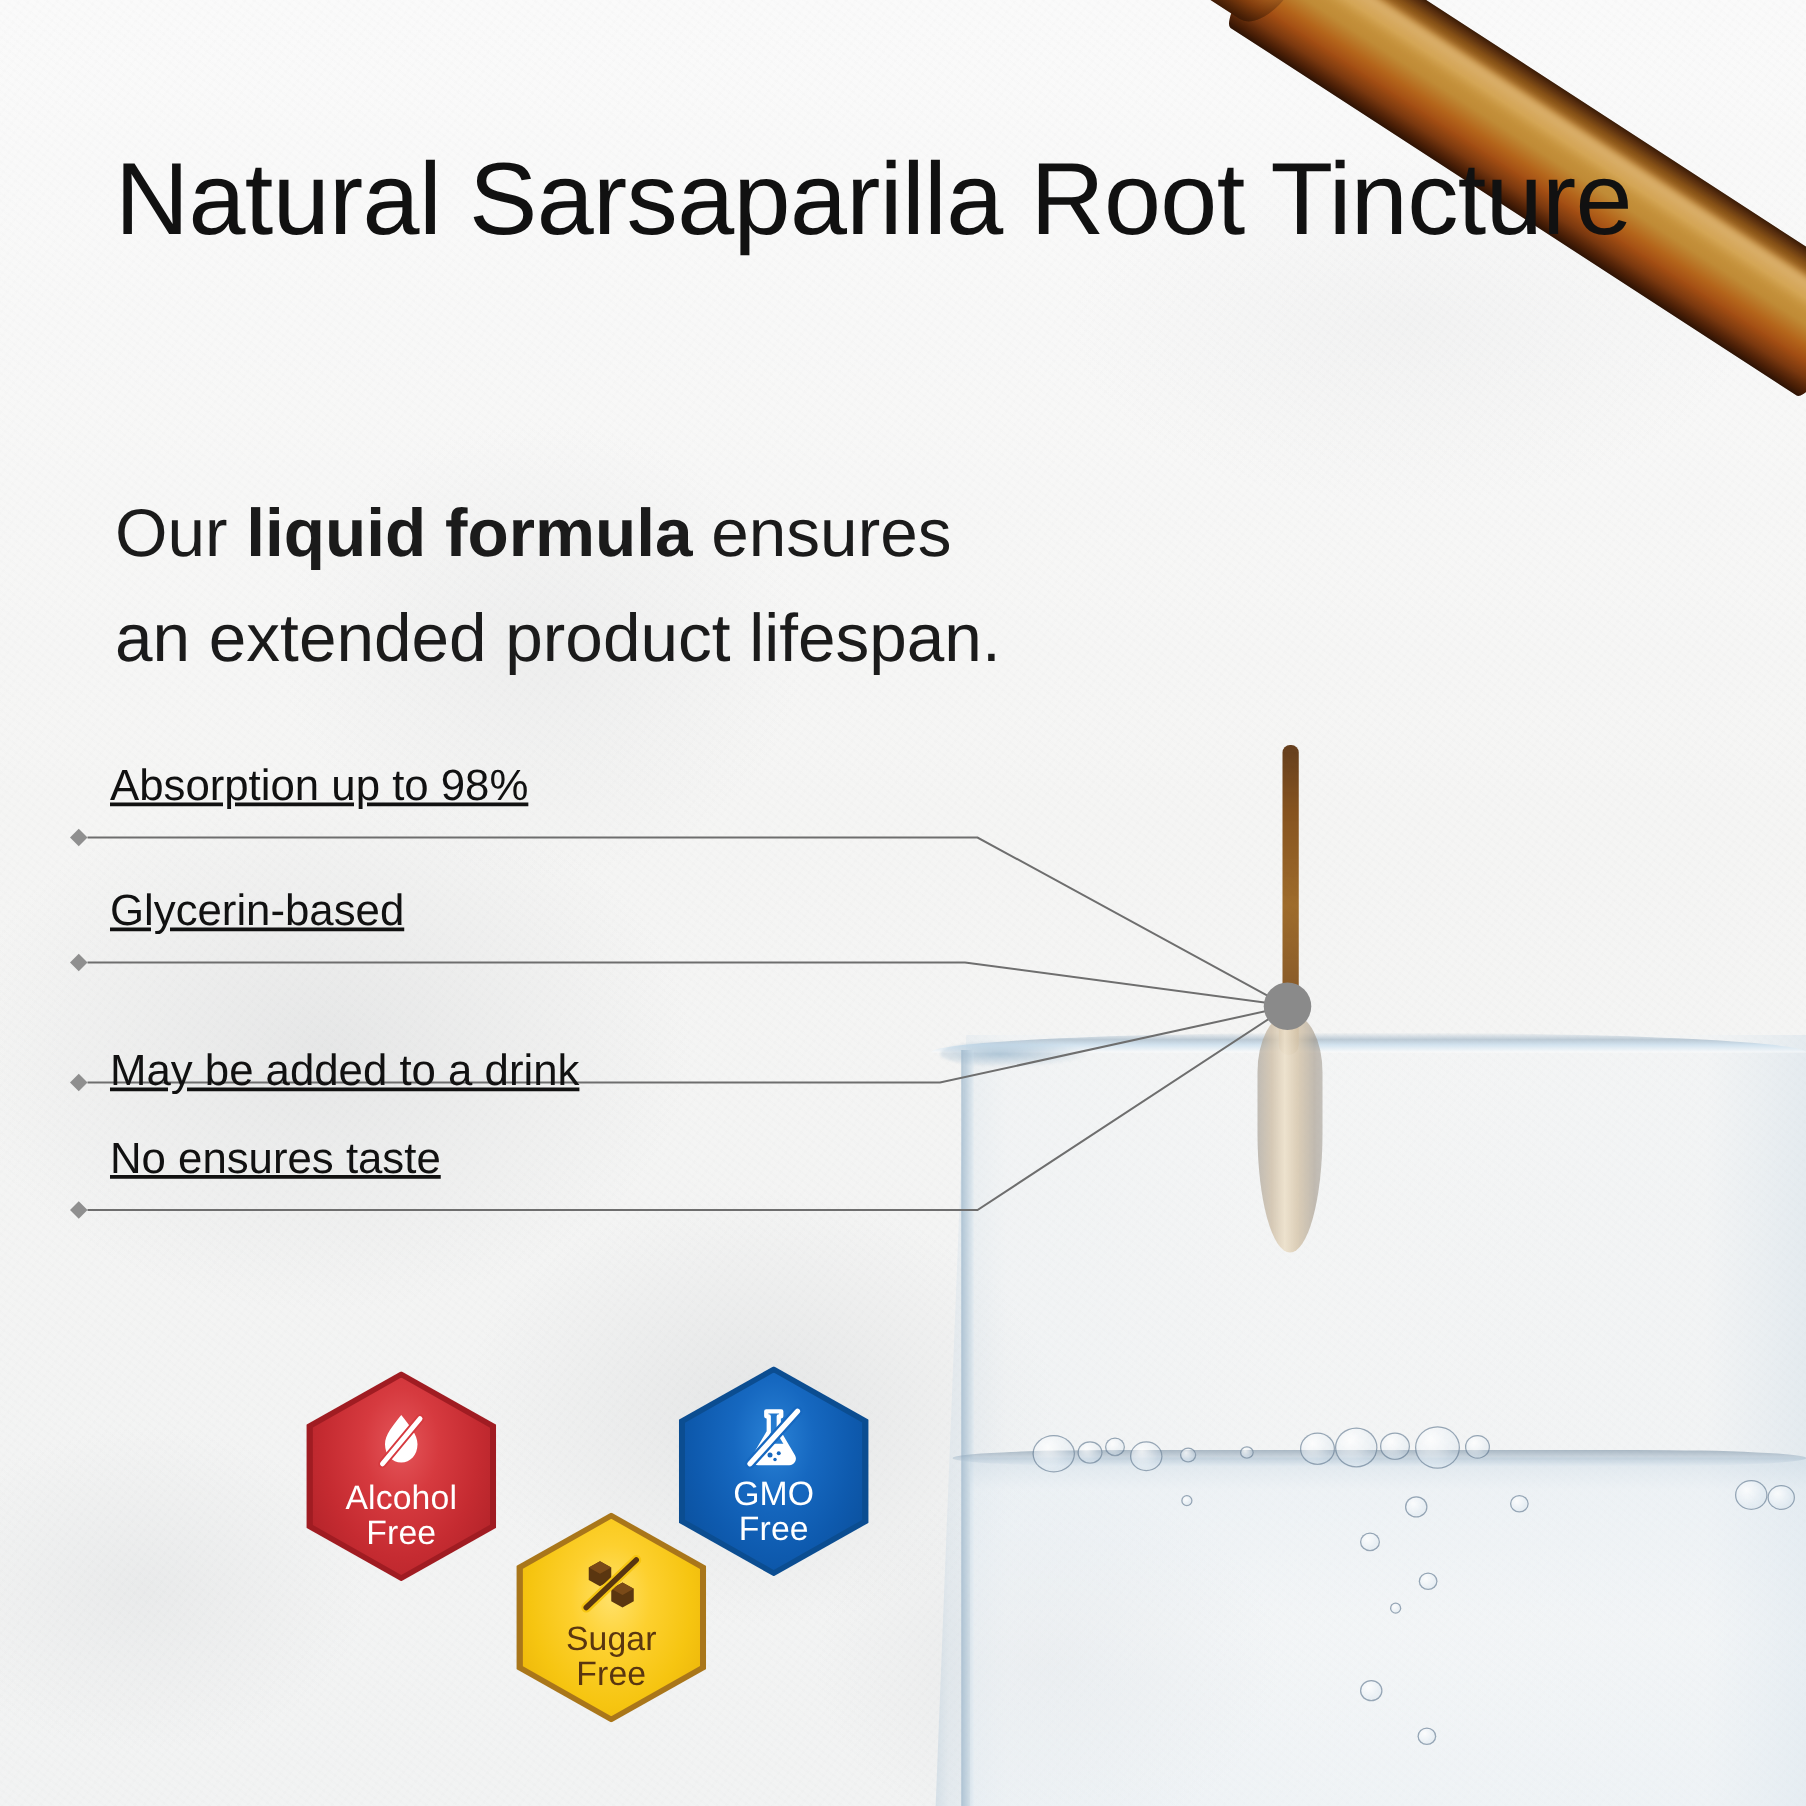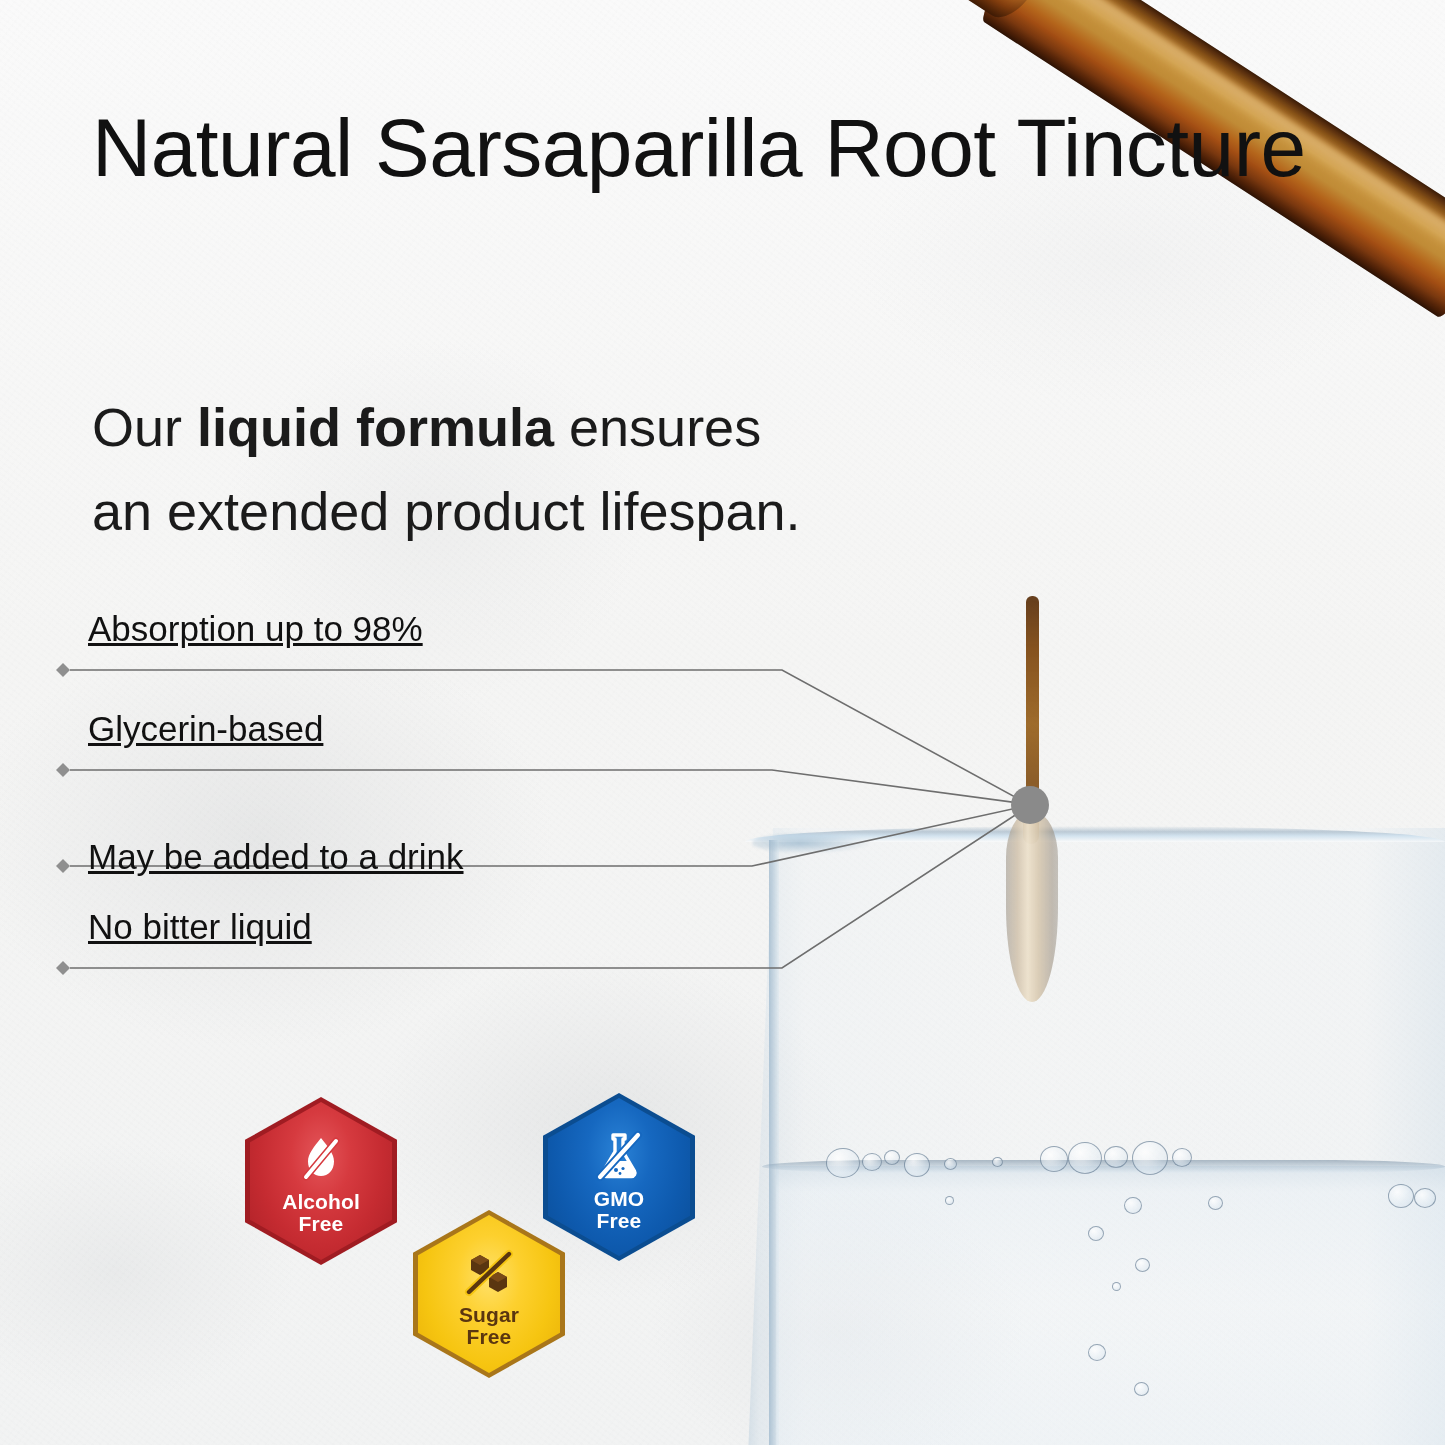--- a/index.html
+++ b/index.html
@@ -40,21 +40,21 @@
     opacity: .30;
     background-image:
       repeating-linear-gradient(37deg, rgba(160,163,166,0.06) 0 2px, rgba(255,255,255,0) 2px 5px),
       repeating-linear-gradient(127deg, rgba(160,163,166,0.05) 0 2px, rgba(255,255,255,0) 2px 6px);
   }
 
   
   .headline {
     position: absolute;
     left: 92px;
-    top: 95px;
+    top: 107px;
     width: 1310px;
     font-size: 82px;
     line-height: 1.30;
     font-weight: 400;
     letter-spacing: -0.5px;
     color: #111111;
   }
 
   .subhead {
     position: absolute;
@@ -300,22 +300,22 @@
     inset: 5px;
     clip-path: polygon(50% 0%, 100% 25.5%, 100% 74.5%, 50% 100%, 0% 74.5%, 0% 25.5%);
     display: flex;
     flex-direction: column;
     align-items: center;
     justify-content: center;
     gap: 2px;
     padding-top: 6px;
   }
   .hex-label {
-    font-size: 21px;
-    font-weight: 700;
+    font-size: 27px;
+    font-weight: 400;
     line-height: 1.02;
     text-align: center;
     letter-spacing: .1px;
   }
   .hex-icon { display: block; margin-bottom: 3px; }
 
   
   #badge-vegan        { left: 14px;  top: 134px; background: #0e6b2c; }
   #badge-vegan .hex-inner {
     background: radial-gradient(ellipse at 50% 62%, #35a64c 0%, #1d8c39 38%, #10742e 72%, #0b5f25 100%);
@@ -409,21 +409,21 @@
     <circle cx="1030" cy="805" r="19" fill="#8a8a8a"></circle>
   </svg>
 
   <h1 class="headline">Natural Sarsaparilla Root Tincture</h1>
 
   <p class="subhead"><span>Our </span><b>liquid formula</b><span> ensures an extended product lifespan.</span></p>
 
   <div class="feature-label f0">Absorption up to 98%</div>
   <div class="feature-label f1">Glycerin-based</div>
   <div class="feature-label f2">May be added to a drink</div>
-  <div class="feature-label f3">No bitter liquid</div>
+  <div class="feature-label f3">No ensures taste</div>
 
   <div class="badges">
 
 
     <div class="hex" id="badge-alcohol">
       <div class="hex-inner">
         <svg class="hex-icon" width="52" height="52" viewBox="0 0 52 52">
           <path d="M26 4c7 9 13 15.6 13 23.4C39 36 33.2 42 26 42S13 36 13 27.4C13 19.6 19 13 26 4z" fill="#ffffff"></path>
           <line x1="11" y1="43" x2="41" y2="7" stroke="#d63a3f" stroke-width="7" stroke-linecap="round"></line>
           <line x1="11" y1="43" x2="41" y2="7" stroke="#ffffff" stroke-width="4" stroke-linecap="round"></line>

